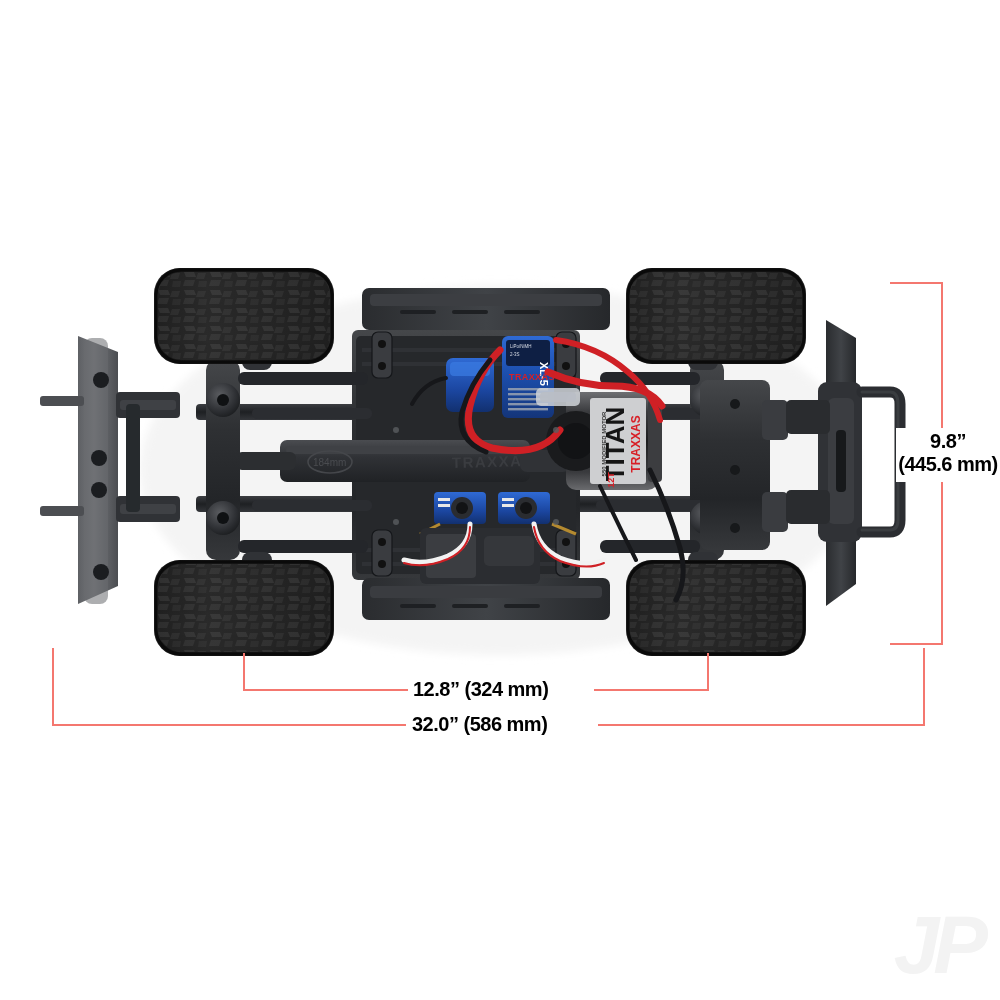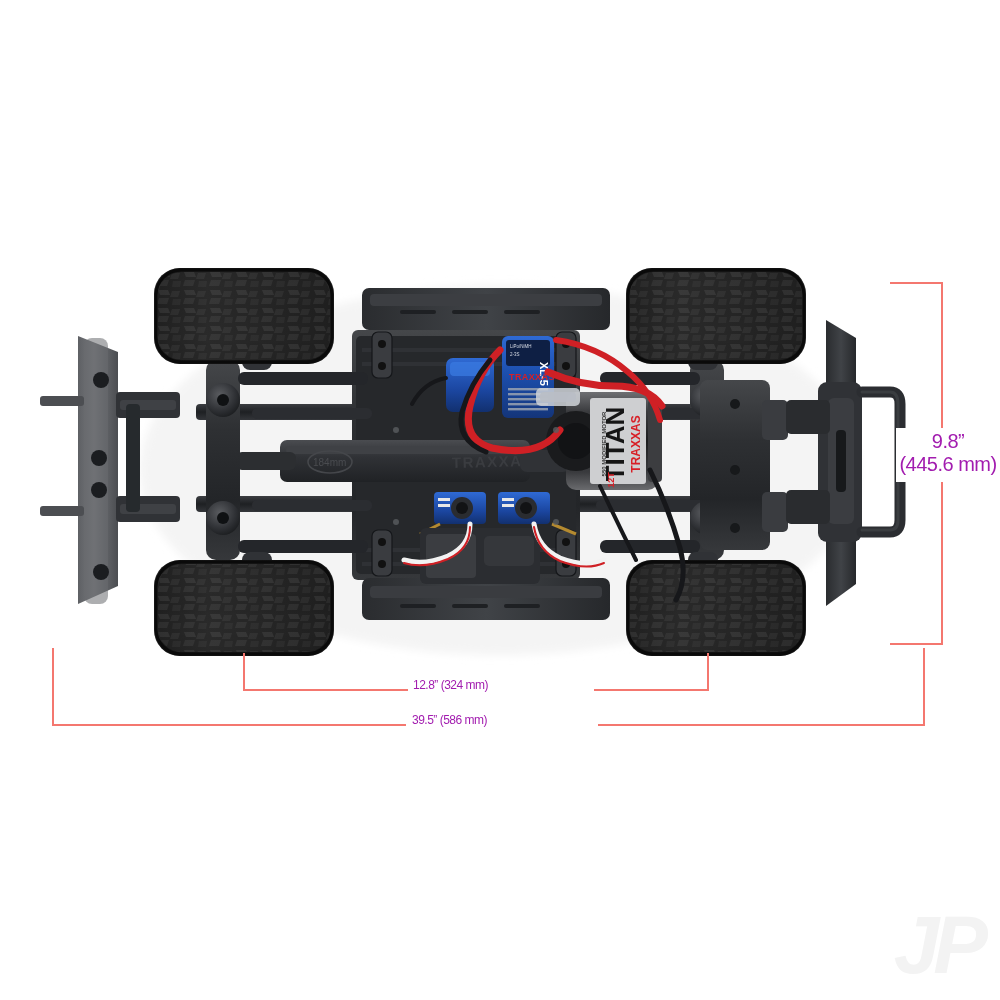--- a/index.html
+++ b/index.html
@@ -11,27 +11,27 @@
   }
   #stage{position:relative;width:1000px;height:1000px;background:#fff;}
 
   
   .dimline{position:absolute;background:#f4776f;}
   .dim-h{height:2px;}
   .dim-v{width:2px;}
 
   .dimlabel{
     position:absolute;
-    font-weight:normal;
-    color:#a21caf;
+    font-weight:bold;
+    color:#000000;
     letter-spacing:-0.5px;
     white-space:nowrap;
     font-family:"Liberation Sans", sans-serif;
   }
-  .dimlabel.big{font-size:12px;}
+  .dimlabel.big{font-size:20px;}
   .dimlabel.stack{font-size:20px;line-height:23px;text-align:center;}
 
   
   .labelmask{position:absolute;background:#fff;}
 
   
   #watermark{
     position:absolute;right:18px;bottom:14px;
     font-size:82px;font-weight:bold;font-style:italic;
     color:#f3f3f3;line-height:1;letter-spacing:-6px;
@@ -400,21 +400,21 @@
 
     <div class="labelmask" style="left:408px;top:678px;width:186px;height:24px;"></div>
     <div class="dimlabel big" style="left:413px;top:678px;">12.8” (324 mm)</div>
   </div>
 
   <div>
     <div class="dimline dim-v" style="left:52px;top:648px;height:78px;"></div>
     <div class="dimline dim-v" style="left:923px;top:648px;height:78px;"></div>
     <div class="dimline dim-h" style="left:52px;top:724px;width:873px;"></div>
     <div class="labelmask" style="left:406px;top:713px;width:192px;height:24px;"></div>
-    <div class="dimlabel big" style="left:412px;top:713px;">39.5” (586 mm)</div>
+    <div class="dimlabel big" style="left:412px;top:713px;">32.0” (586 mm)</div>
   </div>
 
   <div>
 
     <div class="dimline dim-h" style="left:890px;top:282px;width:52px;"></div>
 
     <div class="dimline dim-h" style="left:890px;top:643px;width:52px;"></div>
 
     <div class="dimline dim-v" style="left:941px;top:282px;height:363px;"></div>
 

